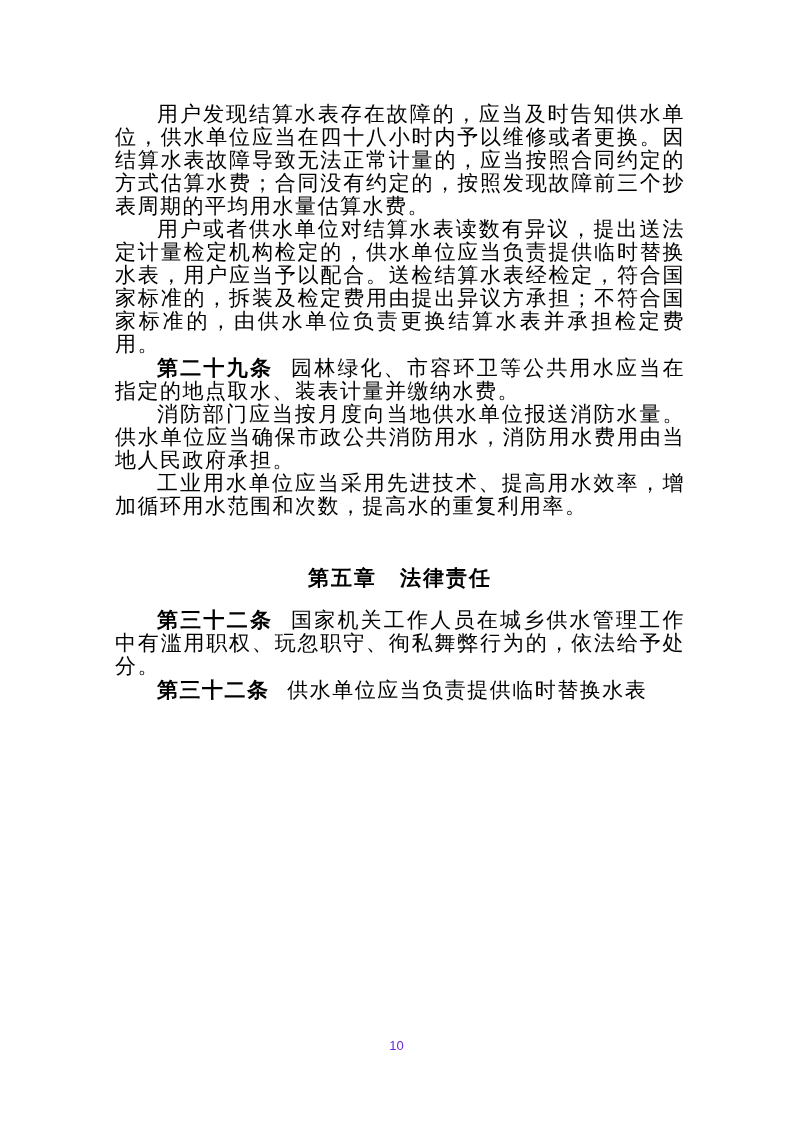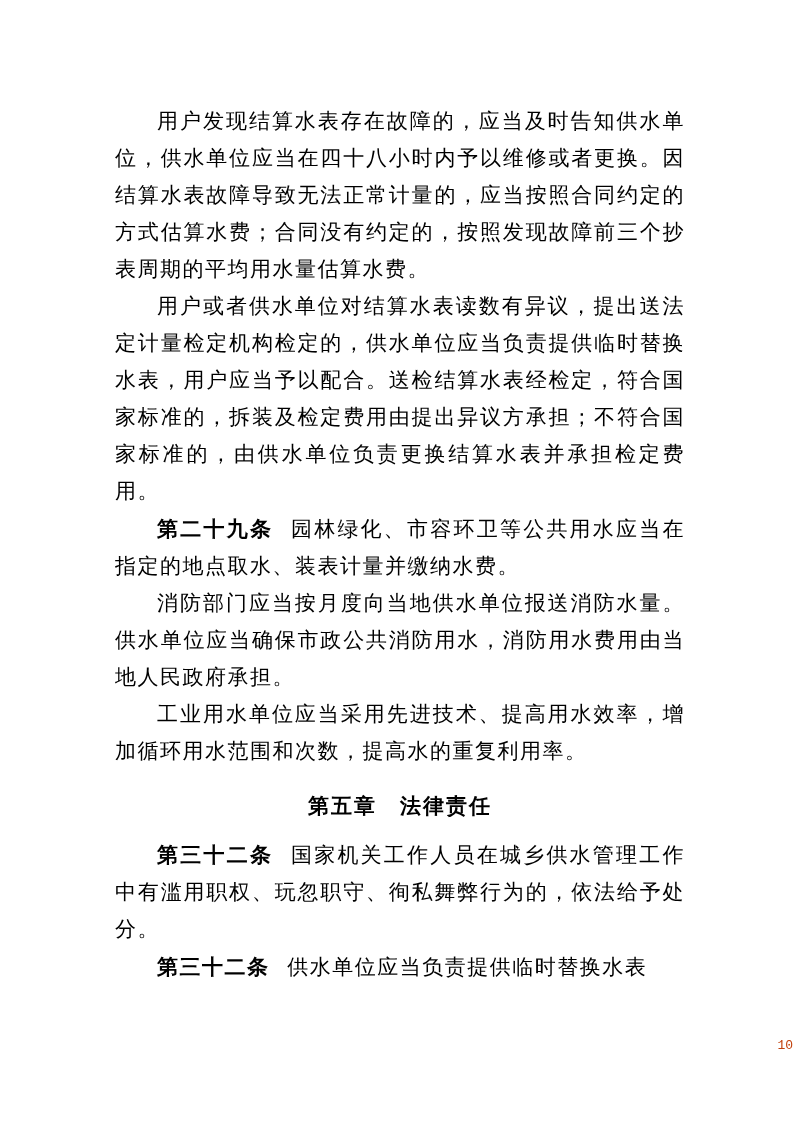--- a/index.html
+++ b/index.html
@@ -18,51 +18,51 @@
   }
   .content {
     position: absolute;
     left: 115px;
     top: 103px;
     width: 570px;
   }
   .body-para {
     margin: 0;
     font-size: 21px;
-    line-height: 37px;
+    line-height: 23px;
     letter-spacing: 1.5px;
     text-align: justify;
     text-justify: inter-character;
     text-indent: 2em;
   }
   .article-term {
     font-weight: bold;
     font-family: "Liberation Sans", "DejaVu Sans", sans-serif;
     margin-right: 0.85em;
   }
   .chapter-heading {
-    margin: 16px 0 10px 0;
+    margin: 40px 0 10px 0;
     font-size: 21px;
     line-height: 40px;
     font-weight: bold;
     font-family: "Liberation Sans", "DejaVu Sans", sans-serif;
     text-align: center;
     letter-spacing: 2px;
     text-indent: 0;
   }
   .page-number {
     position: absolute;
     top: 1038px;
     left: 0;
     width: 100%;
-    text-align: right;
+    text-align: center;
     font-size: 13px;
     line-height: 16px;
-    font-family: Liberation Mono, monospace;
-    color: #c2410c;
+    font-family: Liberation Sans, sans-serif;
+    color: #6d28d9;
   }
 </style>
 </head>
 <body>
 
 <div class="page">
   <div class="content">
 
     <p class="body-para">
       <span>用户发现结算水表存在故障的，应当及时告知供水单位，供水单位应当在四十八小时内予以维修或者更换。因结算水表故障导致无法正常计量的，应当按照合同约定的方式估算水费；合同没有约定的，按照发现故障前三个抄表周期的平均用水量估算水费。</span>

